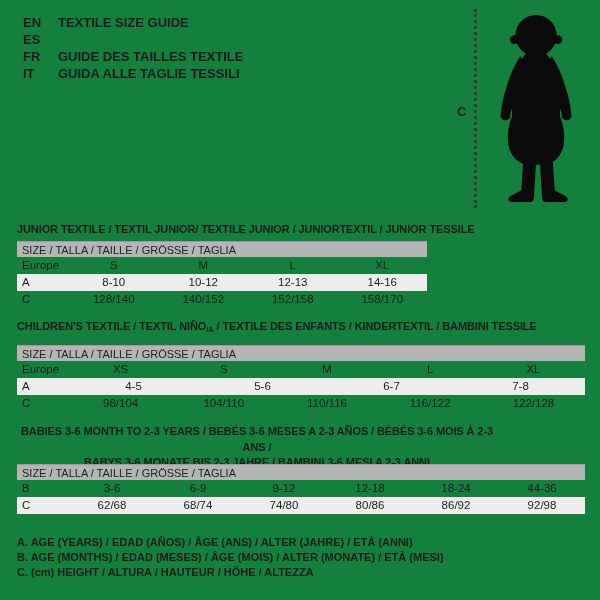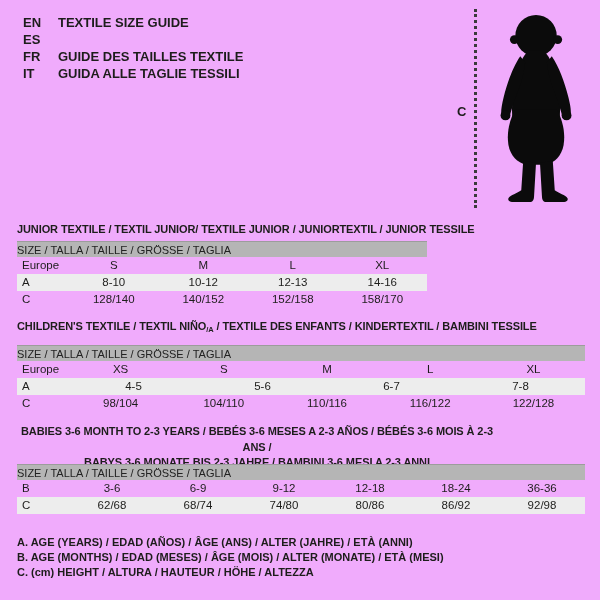--- a/index.html
+++ b/index.html
@@ -1,38 +1,38 @@
 <!DOCTYPE html>
 <html><head>
 <meta charset="utf-8">
 <style>
   html,body{margin:0;padding:0;background:#fff;}
   .page{
-    position:relative;width:600px;height:600px;background:#f0abfc;overflow:hidden;
+    position:relative;width:600px;height:600px;background:#15803d;overflow:hidden;
     font-family:"Liberation Sans", sans-serif;
     color:var(--text,#1d1d1b);
     -webkit-font-smoothing:antialiased;
   }
   
   .lang-block{position:absolute;top:14px;left:23px;font-weight:bold;font-size:13px;line-height:17px;}
   .lang-row{display:flex;}
   .lang-code{width:35px;}
   
   .dotted-line{position:absolute;left:474px;top:9px;height:199px;width:0;border-left:3px dotted #3a3a3a;}
   .measure-c{position:absolute;left:457px;top:104px;font-weight:bold;font-size:13px;}
   .baby-svg{position:absolute;left:483px;top:11px;}
   
   .sec-title{position:absolute;left:17px;font-weight:bold;font-size:11px;line-height:13px;letter-spacing:-0.1px;white-space:nowrap;}
   .sec-title.two-line{white-space:normal;width:480px;line-height:15.5px;text-align:center;}
   .subsc{font-size:7.5px;vertical-align:-2px;}
   
   .size-table{position:absolute;left:17px;}
   .size-bar{
     background:var(--size-bar,#b5b5b5);height:16px;line-height:16px;
-    font-size:11px;border-top:1px solid #9c9c9c;
+    padding-left:5px;font-size:11px;border-top:1px solid #9c9c9c;
     color:#222;box-sizing:border-box;
   }
   .t-row{display:flex;height:17px;line-height:17px;font-size:11.5px;}
   .t-row.alt{background:var(--row-alt,#ededed);}
   .t-label{width:52px;padding-left:5px;text-align:left;box-sizing:border-box;}
   .t-cell{flex:1;text-align:center;}
   
   .footnotes{position:absolute;left:17px;top:535px;font-weight:bold;font-size:11px;line-height:15.2px;}
 </style>
 </head>
@@ -136,21 +136,21 @@
   </div>
   <div class="size-table" style="top:464px;width:568px;">
     <div class="size-bar">SIZE / TALLA / TAILLE / GRÖSSE / TAGLIA</div>
     <div class="t-row">
       <span class="t-label">B</span>
       <span class="t-cell">3-6</span>
       <span class="t-cell">6-9</span>
       <span class="t-cell">9-12</span>
       <span class="t-cell">12-18</span>
       <span class="t-cell">18-24</span>
-      <span class="t-cell">36-36</span>
+      <span class="t-cell">44-36</span>
     </div>
     <div class="t-row alt">
       <span class="t-label">C</span>
       <span class="t-cell">62/68</span>
       <span class="t-cell">68/74</span>
       <span class="t-cell">74/80</span>
       <span class="t-cell">80/86</span>
       <span class="t-cell">86/92</span>
       <span class="t-cell">92/98</span>
     </div>

